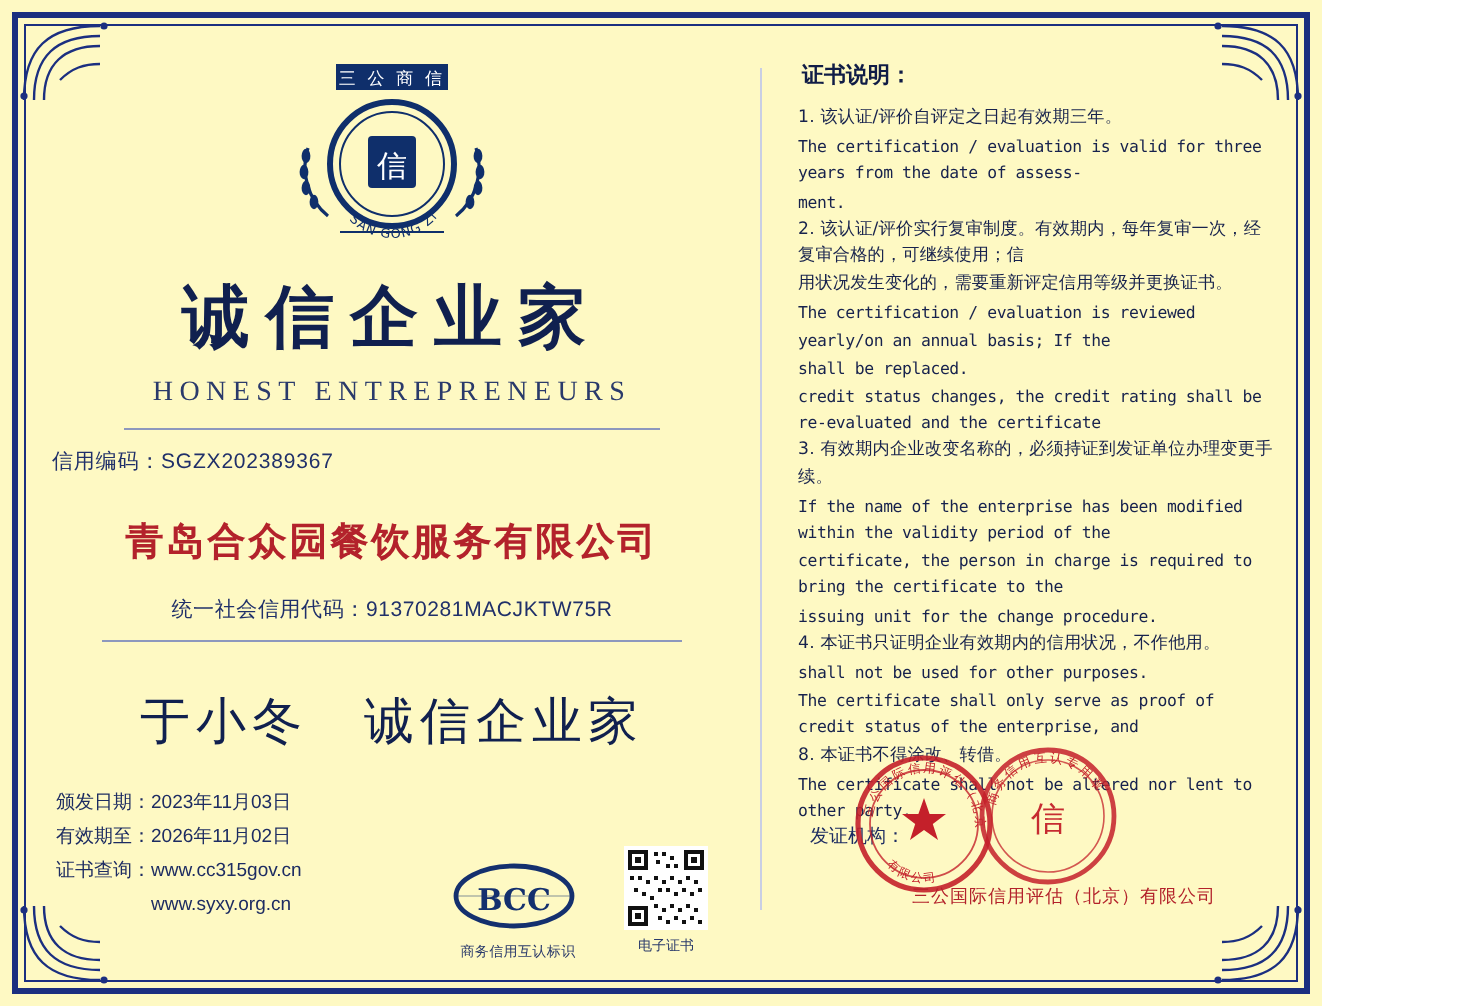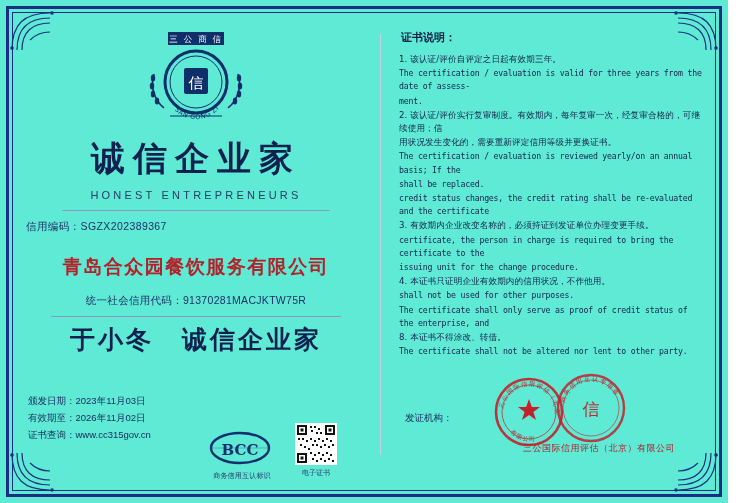--- a/index.html
+++ b/index.html
@@ -4,23 +4,23 @@
 <style>
   html,body{margin:0;padding:0;}
   body{
     width:740px;height:503px;
     background:#ffffff;
     font-family:"Liberation Sans", sans-serif;
     overflow:hidden;
   }
   .cert{
     position:relative;
-    width:728px;height:503px;
+    width:661px;height:503px;
     box-sizing:border-box;
-    background:#5eead4;
+    background:#fef9c3;
   }
   
   .border-outer{
     position:absolute;left:6px;top:6px;right:6px;bottom:6px;
     border:3px solid #1b2f80;
   }
   .border-inner{
     position:absolute;left:12px;top:12px;right:12px;bottom:12px;
     border:1px solid #1b2f80;
   }
@@ -69,25 +69,25 @@
     text-align:center;
     font-family:Liberation Mono, monospace;
     font-weight:bold;
     font-size:34px;
     letter-spacing:8px;
     color:#10204f;
     margin-top:10px;
   }
   .sub-title{
     text-align:center;
-    font-size:11px;
+    font-size:14px;
     letter-spacing:3.2px;
     color:#2a3a6b;
     margin-top:7px;
-    font-family:Liberation Sans, sans-serif;
+    font-family:Liberation Serif, serif;
   }
   .title-rule{
     width:268px;height:1px;background:#8d98bd;margin:9px auto 0 auto;
   }
   .credit-code{
     text-align:left;
     font-size:10.5px;
     color:#20306a;
     margin-top:9px;
     letter-spacing:.4px;
@@ -107,35 +107,35 @@
     color:#20306a;
     margin-top:14px;
     letter-spacing:.3px;
   }
   .usci-rule{
     width:290px;height:1px;background:#8d98bd;margin:8px auto 0 auto;
   }
   .person-line{
     text-align:center;
     font-family:"DejaVu Serif", serif;
-    font-weight:bold;
+    font-weight:normal;
     font-size:25px;
     color:#10204f;
     letter-spacing:3px;
-    margin-top:6px;
+    margin-top:23px;
     white-space:pre;
   }
 
   
   .meta{
-    position:absolute;left:8px;bottom:40px;
+    position:absolute;left:8px;bottom:22px;
     font-size:9.5px;color:#1d2c62;line-height:17px;margin-top:12px;
   }
   .qr-block{
-    position:absolute;left:189px;bottom:18px;
+    position:absolute;left:206px;bottom:18px;
     display:flex;align-items:flex-end;gap:24px;text-decoration:underline;
   }
   .bcc{
     width:62px;height:34px;position:relative;
   }
   .bcc-cap{
     position:absolute;left:-2px;top:40px;width:70px;text-align:center;
     font-size:7px;color:#2a3a6b;letter-spacing:.2px;
   }
   .qr{
@@ -285,20 +285,21 @@
 
       <div class="usci">统一社会信用代码：91370281MACJKTW75R</div>
       <div class="usci-rule"></div>
 
       <div class="person-line">于小冬　诚信企业家</div>
 
       <div class="meta">
         <div>颁发日期：2023年11月03日</div>
         <div>有效期至：2026年11月02日</div>
         <div>证书查询：www.cc315gov.cn</div>
+        <div>　　　　　www.syxy.org.cn</div>
       </div>
 
       <div class="qr-block">
         <div class="bcc">
           <svg viewBox="0 0 62 34" xmlns="http://www.w3.org/2000/svg">
             <ellipse cx="31" cy="17" rx="29" ry="15" fill="none" stroke="#14306e" stroke-width="2.4"></ellipse>
             <text x="31" y="24" text-anchor="middle" font-family="DejaVu Serif, serif" font-size="15" font-weight="bold" fill="#14306e">BCC</text>
             <path d="M2 17 L60 17" stroke="#14306e" stroke-width="0.8" opacity="0.35"></path>
           </svg>
           <div class="bcc-cap">商务信用互认标识</div>
@@ -368,20 +369,21 @@
       <div class="notice">
         <p class="cn">1. 该认证/评价自评定之日起有效期三年。</p>
         <p class="en">The certification / evaluation is valid for three years from the date of assess-</p>
         <p class="en">ment.</p>
         <p class="cn">2. 该认证/评价实行复审制度。有效期内，每年复审一次，经复审合格的，可继续使用；信</p>
         <p class="cn">用状况发生变化的，需要重新评定信用等级并更换证书。</p>
         <p class="en">The certification / evaluation is reviewed yearly/on an annual basis; If the</p>
         <p class="en">shall be replaced.</p>
         <p class="en">credit status changes, the credit rating shall be re-evaluated and the certificate</p>
         <p class="cn">3. 有效期内企业改变名称的，必须持证到发证单位办理变更手续。</p>
+        <p class="en">If the name of the enterprise has been modified within the validity period of the</p>
         <p class="en">certificate, the person in charge is required to bring the certificate to the</p>
         <p class="en">issuing unit for the change procedure.</p>
         <p class="cn">4. 本证书只证明企业有效期内的信用状况，不作他用。</p>
         <p class="en">shall not be used for other purposes.</p>
         <p class="en">The certificate shall only serve as proof of credit status of the enterprise, and</p>
         <p class="cn">8. 本证书不得涂改、转借。</p>
         <p class="en">The certificate shall not be altered nor lent to other party.</p>
       </div>
 
       <div class="issuer">发证机构：</div>

